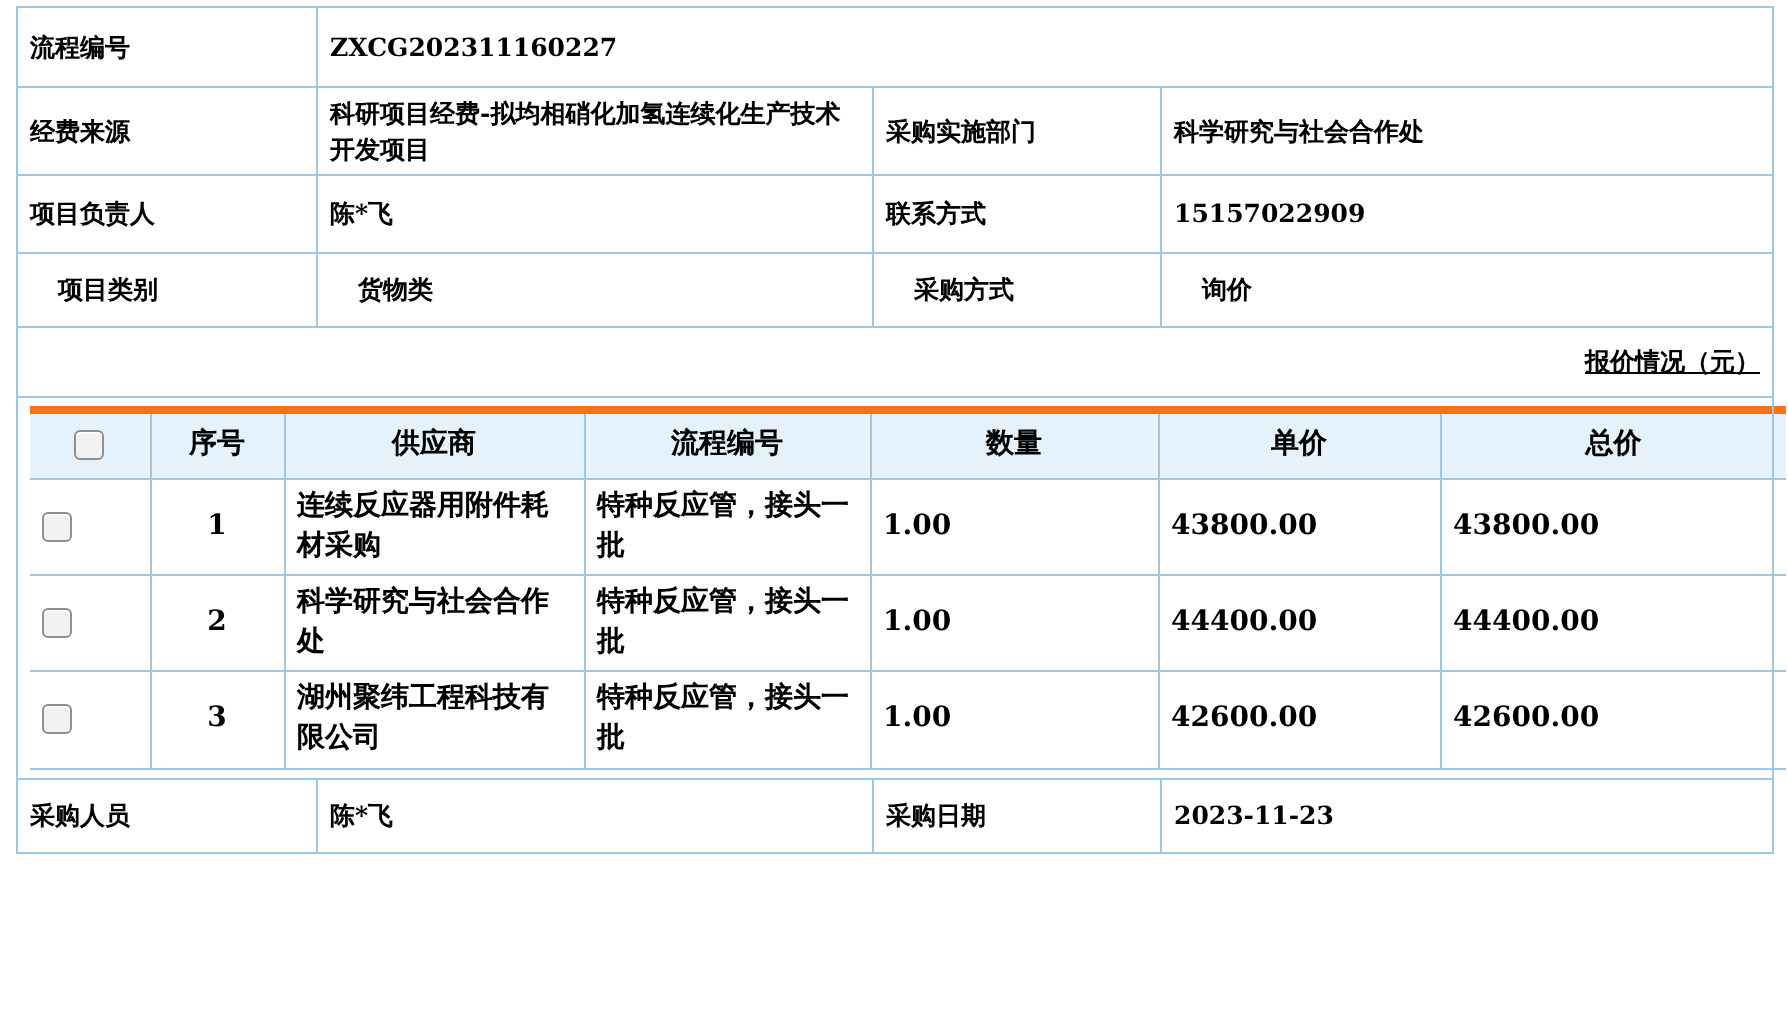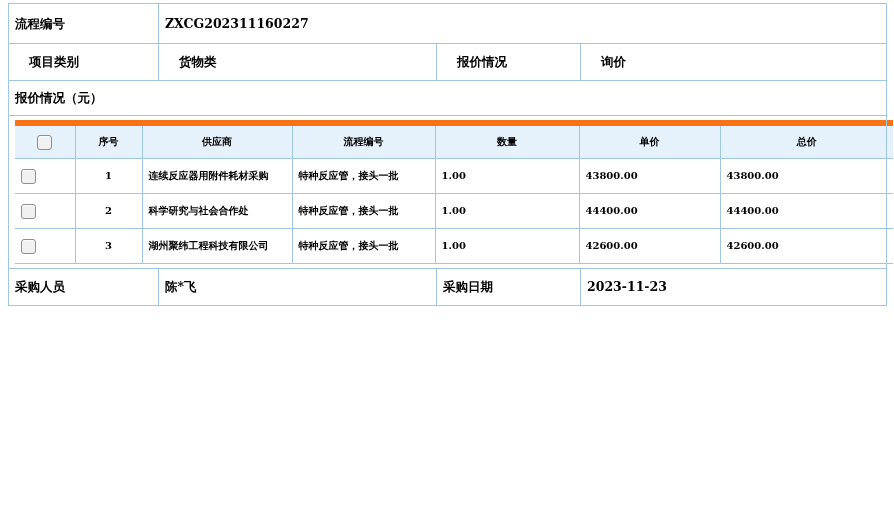--- a/index.html
+++ b/index.html
@@ -21,42 +21,43 @@
   table.outer td{
     border:1px solid #9fc6e3;
     vertical-align:middle;
     padding:4px 6px;
     background:#ffffff;
     word-break:break-all;
   }
   td.lbl{background:#e6f2fb;}
   td.section{
     background:#e6f2fb;
-    text-align:left;
+    text-align:right;
     height:26px;
+    text-decoration:underline;
   }
   tr.r1 td{height:31px;}
   tr.r2 td{height:28px;}
   tr.r3 td{height:35px;}
   tr.r4 td{height:30px;}
   tr.r5 td{height:28px;padding-left:20px;}
   tr.r8 td{height:31px;}
   tr.r9 td{height:32px;}
   tr.r10 td{height:28px;}
 
   td.quotes-wrap{
     padding:4px 0 0 0;
     background:#ffffff;
   }
   table.inner{
     width:100%;
     border-collapse:collapse;
     table-layout:fixed;
-    border-top:6px solid #f97316;
-    font-size:10px;
+    border-top:4px solid #f97316;
+    font-size:14px;
   }
   table.inner th, table.inner td{
     border:1px solid #9fc6e3;
     vertical-align:middle;
     padding:4px 6px;
     word-break:break-all;
     font-weight:bold;
   }
   table.inner tr > *:first-child{border-left:none;}
   table.inner tr > *:last-child{border-right:none;}
@@ -91,24 +92,36 @@
       <col style="width:150px">
         <col style="width:278px">
         <col style="width:144px">
         <col style="width:306px">
     </colgroup>
     <tbody>
       <tr class="r1">
         <td class="lbl">流程编号</td>
         <td colspan="3">ZXCG202311160227</td>
       </tr>
+      <tr class="r3">
+        <td class="lbl">经费来源</td>
+        <td>科研项目经费-拟均相硝化加氢连续化生产技术开发项目</td>
+        <td class="lbl">采购实施部门</td>
+        <td>科学研究与社会合作处</td>
+      </tr>
+      <tr class="r4">
+        <td class="lbl">项目负责人</td>
+        <td>陈*飞</td>
+        <td class="lbl">联系方式</td>
+        <td>15157022909</td>
+      </tr>
       <tr class="r5">
         <td class="lbl">项目类别</td>
         <td>货物类</td>
-        <td class="lbl">报价情况</td>
+        <td class="lbl">采购方式</td>
         <td>询价</td>
       </tr>
       <tr>
         <td colspan="4" class="section">报价情况（元）</td>
       </tr>
       <tr>
         <td colspan="4" class="quotes-wrap">
           <table class="inner">
             <colgroup>
               <col style="width:60px">

